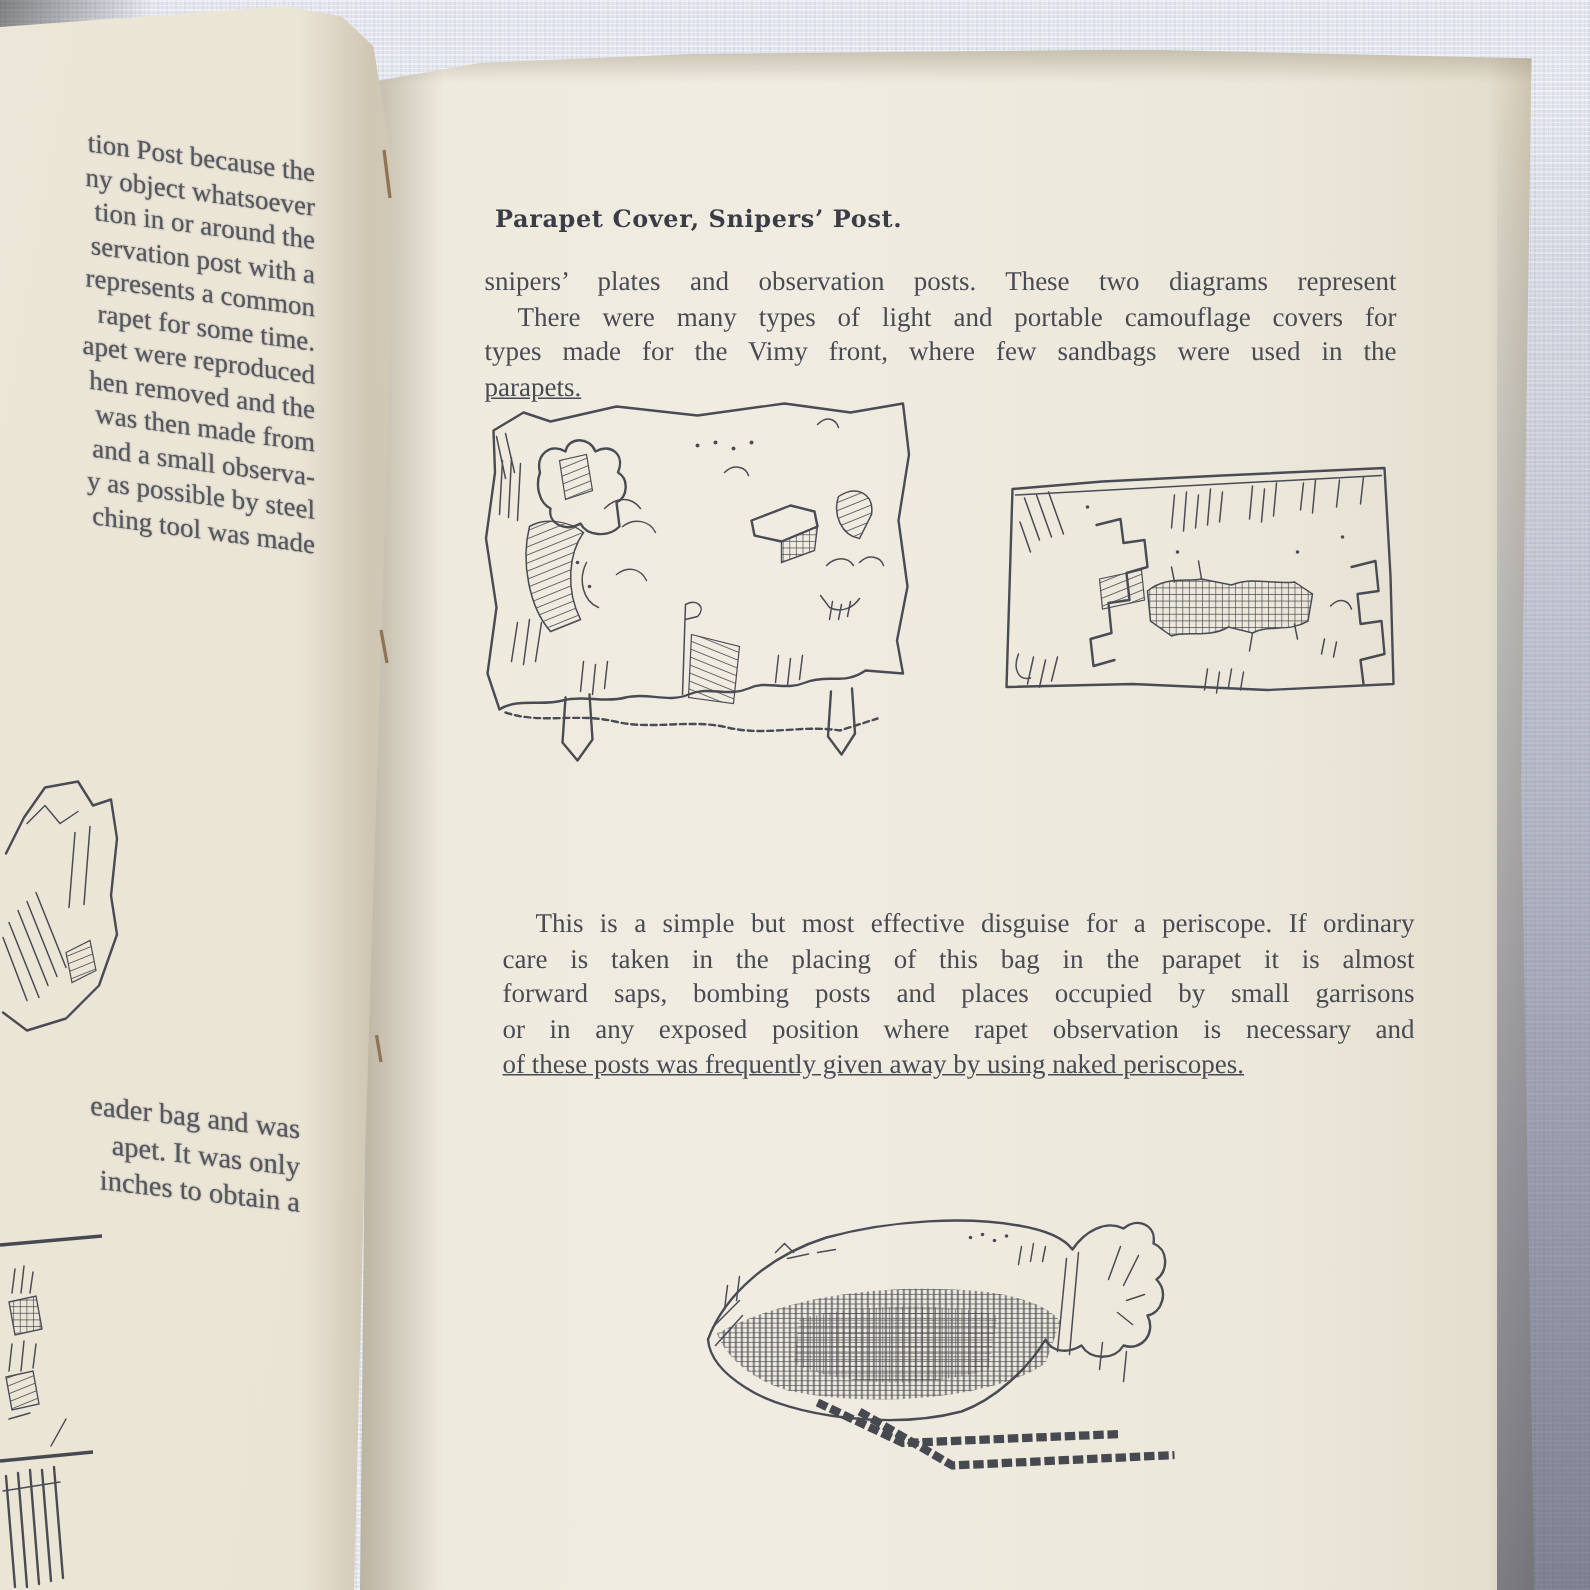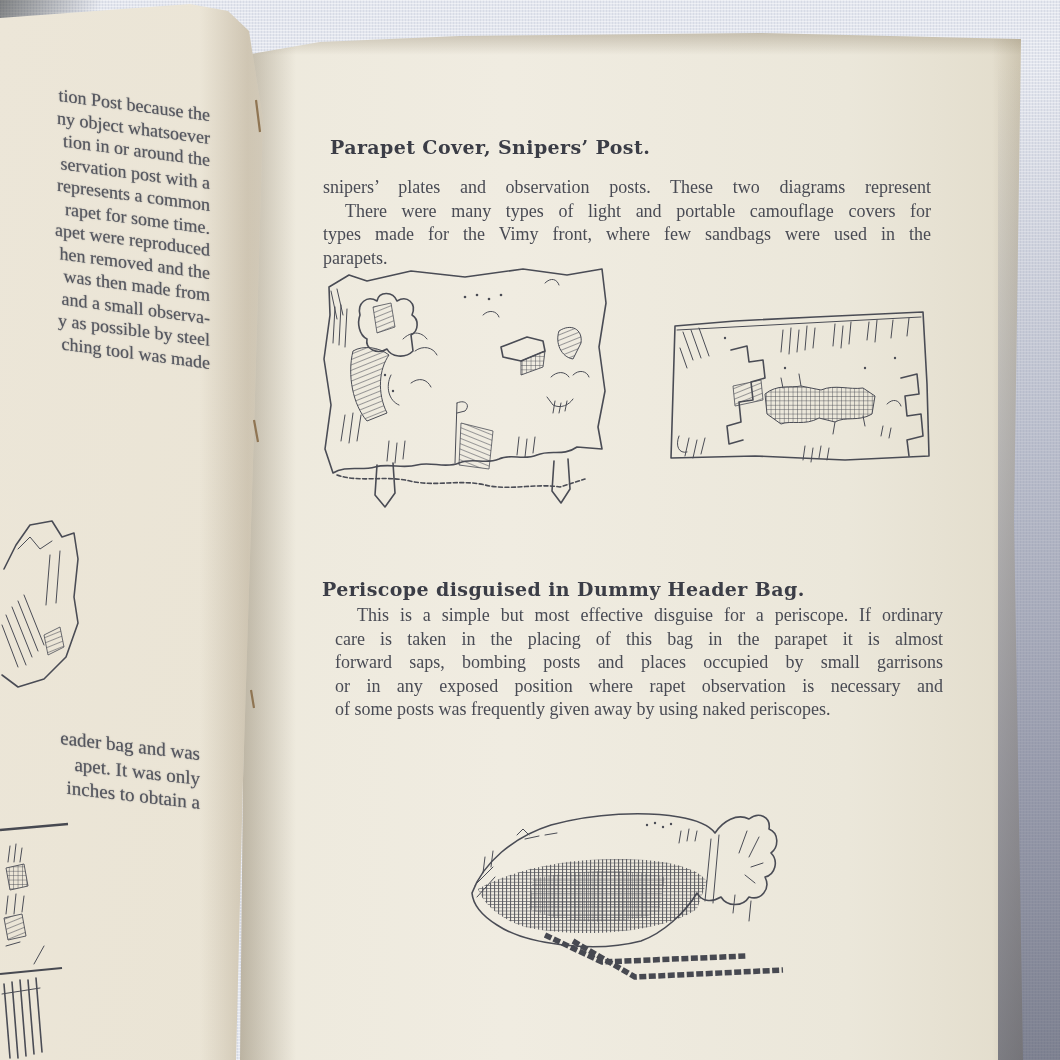--- a/index.html
+++ b/index.html
@@ -28,25 +28,25 @@
     background:linear-gradient(to right, rgba(100,85,60,.38), rgba(100,85,60,0));}
   .rp-right-edge{position:absolute;left:992px;top:36px;width:32px;height:1024px;
     background:linear-gradient(to right, rgba(140,125,95,0), rgba(140,125,95,.28));}
   #left-page{clip-path:polygon(0 18px,190px 4px,228px 11px,249px 31px,263px 120px,
       254px 430px,243px 780px,236px 1060px,0 1060px);
     background:linear-gradient(100deg,#ece6d8 0%,#e9e3d3 55%,#ded6c3 82%,#ccc2ac 96%,#bcb19a 100%);}
   .lp-edge{position:absolute;left:200px;top:0;width:66px;height:100%;
     background:linear-gradient(to right, rgba(125,105,75,0), rgba(125,105,75,.25) 72%, rgba(95,78,52,.18));}
   
   .heading{position:absolute;font-family:"DejaVu Serif","Liberation Serif",serif;
-    font-weight:bold;font-size:19px;letter-spacing:.4px;color:#3b3d46;white-space:nowrap;}
+    font-weight:bold;font-size:16px;letter-spacing:.4px;color:#3b3d46;white-space:nowrap;}
   .para{position:absolute;width:608px;font-size:18px;line-height:23.5px;color:#494b54;}
   .jline{text-align:justify;text-align-last:justify;}
   .jline.first{text-indent:22px;}
-  .jline.end{text-align-last:left;}
+  .jline.end{text-align-last:left;text-decoration:underline;}
   
   .lp-text{position:absolute;text-align:right;color:#55575f;
     text-shadow:0 0 1.2px rgba(85,87,95,.75);white-space:nowrap;}
   #lp-upper{top:104px;left:-120px;width:330px;font-size:18px;line-height:22.5px;
     transform:skewY(7.5deg);transform-origin:right top;}
   #lp-lower{top:742px;left:-100px;width:300px;font-size:19px;line-height:24.5px;
     transform:skewY(6.5deg);transform-origin:right top;}
   svg{position:absolute;overflow:visible;}
   .sk{stroke:#4a4c55;fill:none;stroke-width:1.6;stroke-linecap:round;stroke-linejoin:round;}
   .sk-thin{stroke:#4a4c55;fill:none;stroke-width:1;stroke-linecap:round;}
@@ -145,28 +145,27 @@
       <path class="sk-thin" d="M140,138 L138,152 M148,140 L146,154 M156,138 L154,150 M164,140 L162,152
         M24,130 L20,148 M32,132 L28,150 M40,130 L36,146 M14,128 C10,138 14,146 22,144"></path>
       <g fill="#4a4c55">
           <circle cx="60" cy="30" r="1.2"></circle>
           <circle cx="200" cy="60" r="1.2"></circle>
         <circle cx="120" cy="60" r="1.2"></circle>
           <circle cx="230" cy="50" r="1.2"></circle>
         </g>
     </svg>
 
-    <div class="heading" style="left:322px;top:578px">Periscope disguised in Dummy Header Bag.</div>
 
     <div class="para" style="left:335px;top:604px">
       <div class="jline first">This is a simple but most effective disguise for a periscope.  If ordinary</div>
       <div class="jline">care is taken in the placing of this bag in the parapet it is almost</div>
       <div class="jline">forward saps, bombing posts and places occupied by small garrisons</div>
       <div class="jline">or in any exposed position where rapet observation is necessary and</div>
-      <div class="jline end">of some posts was frequently given away by using naked periscopes.</div>
+      <div class="jline end">of these posts was frequently given away by using naked periscopes.</div>
     </div>
 
     <svg style="left:465px;top:805px" width="330" height="190" viewBox="0 0 330 190">
       <path class="sk" d="M7,88 C18,58 48,32 86,20 C130,8 180,6 214,12 C232,15 244,20 250,28
         C258,16 272,8 284,14 C294,6 306,12 304,24 C314,28 314,42 306,48
         C314,56 310,70 300,72 C306,84 296,96 284,92 C278,102 262,102 256,92
         C246,98 236,96 232,88 C220,108 198,128 176,136 C130,148 62,140 32,120 C16,110 8,100 7,88 Z"></path>
       <path d="M13,84 C60,58 130,50 190,56 C216,59 234,66 242,76 L232,104
         C196,128 116,134 60,122 C34,114 18,98 13,84 Z" fill="url(#hDense)" opacity=".88"></path>
       <path d="M68,74 C110,64 170,64 200,72 L194,108 C148,122 94,118 64,104 Z" fill="url(#hGrid)" opacity=".9"></path>

